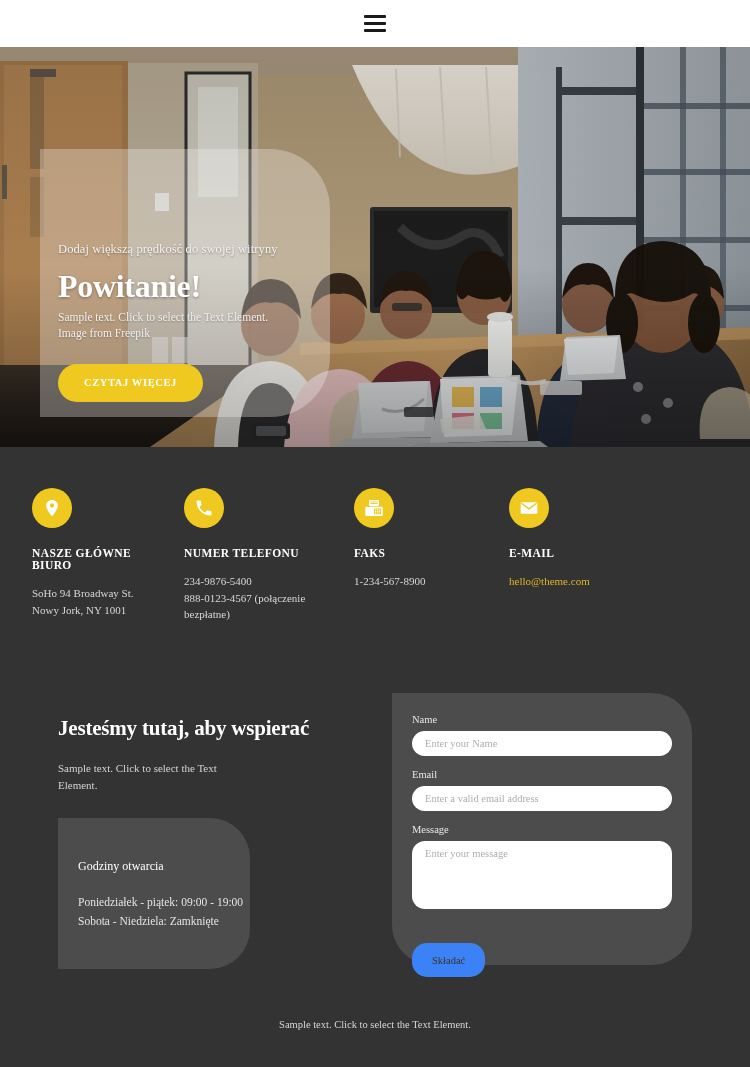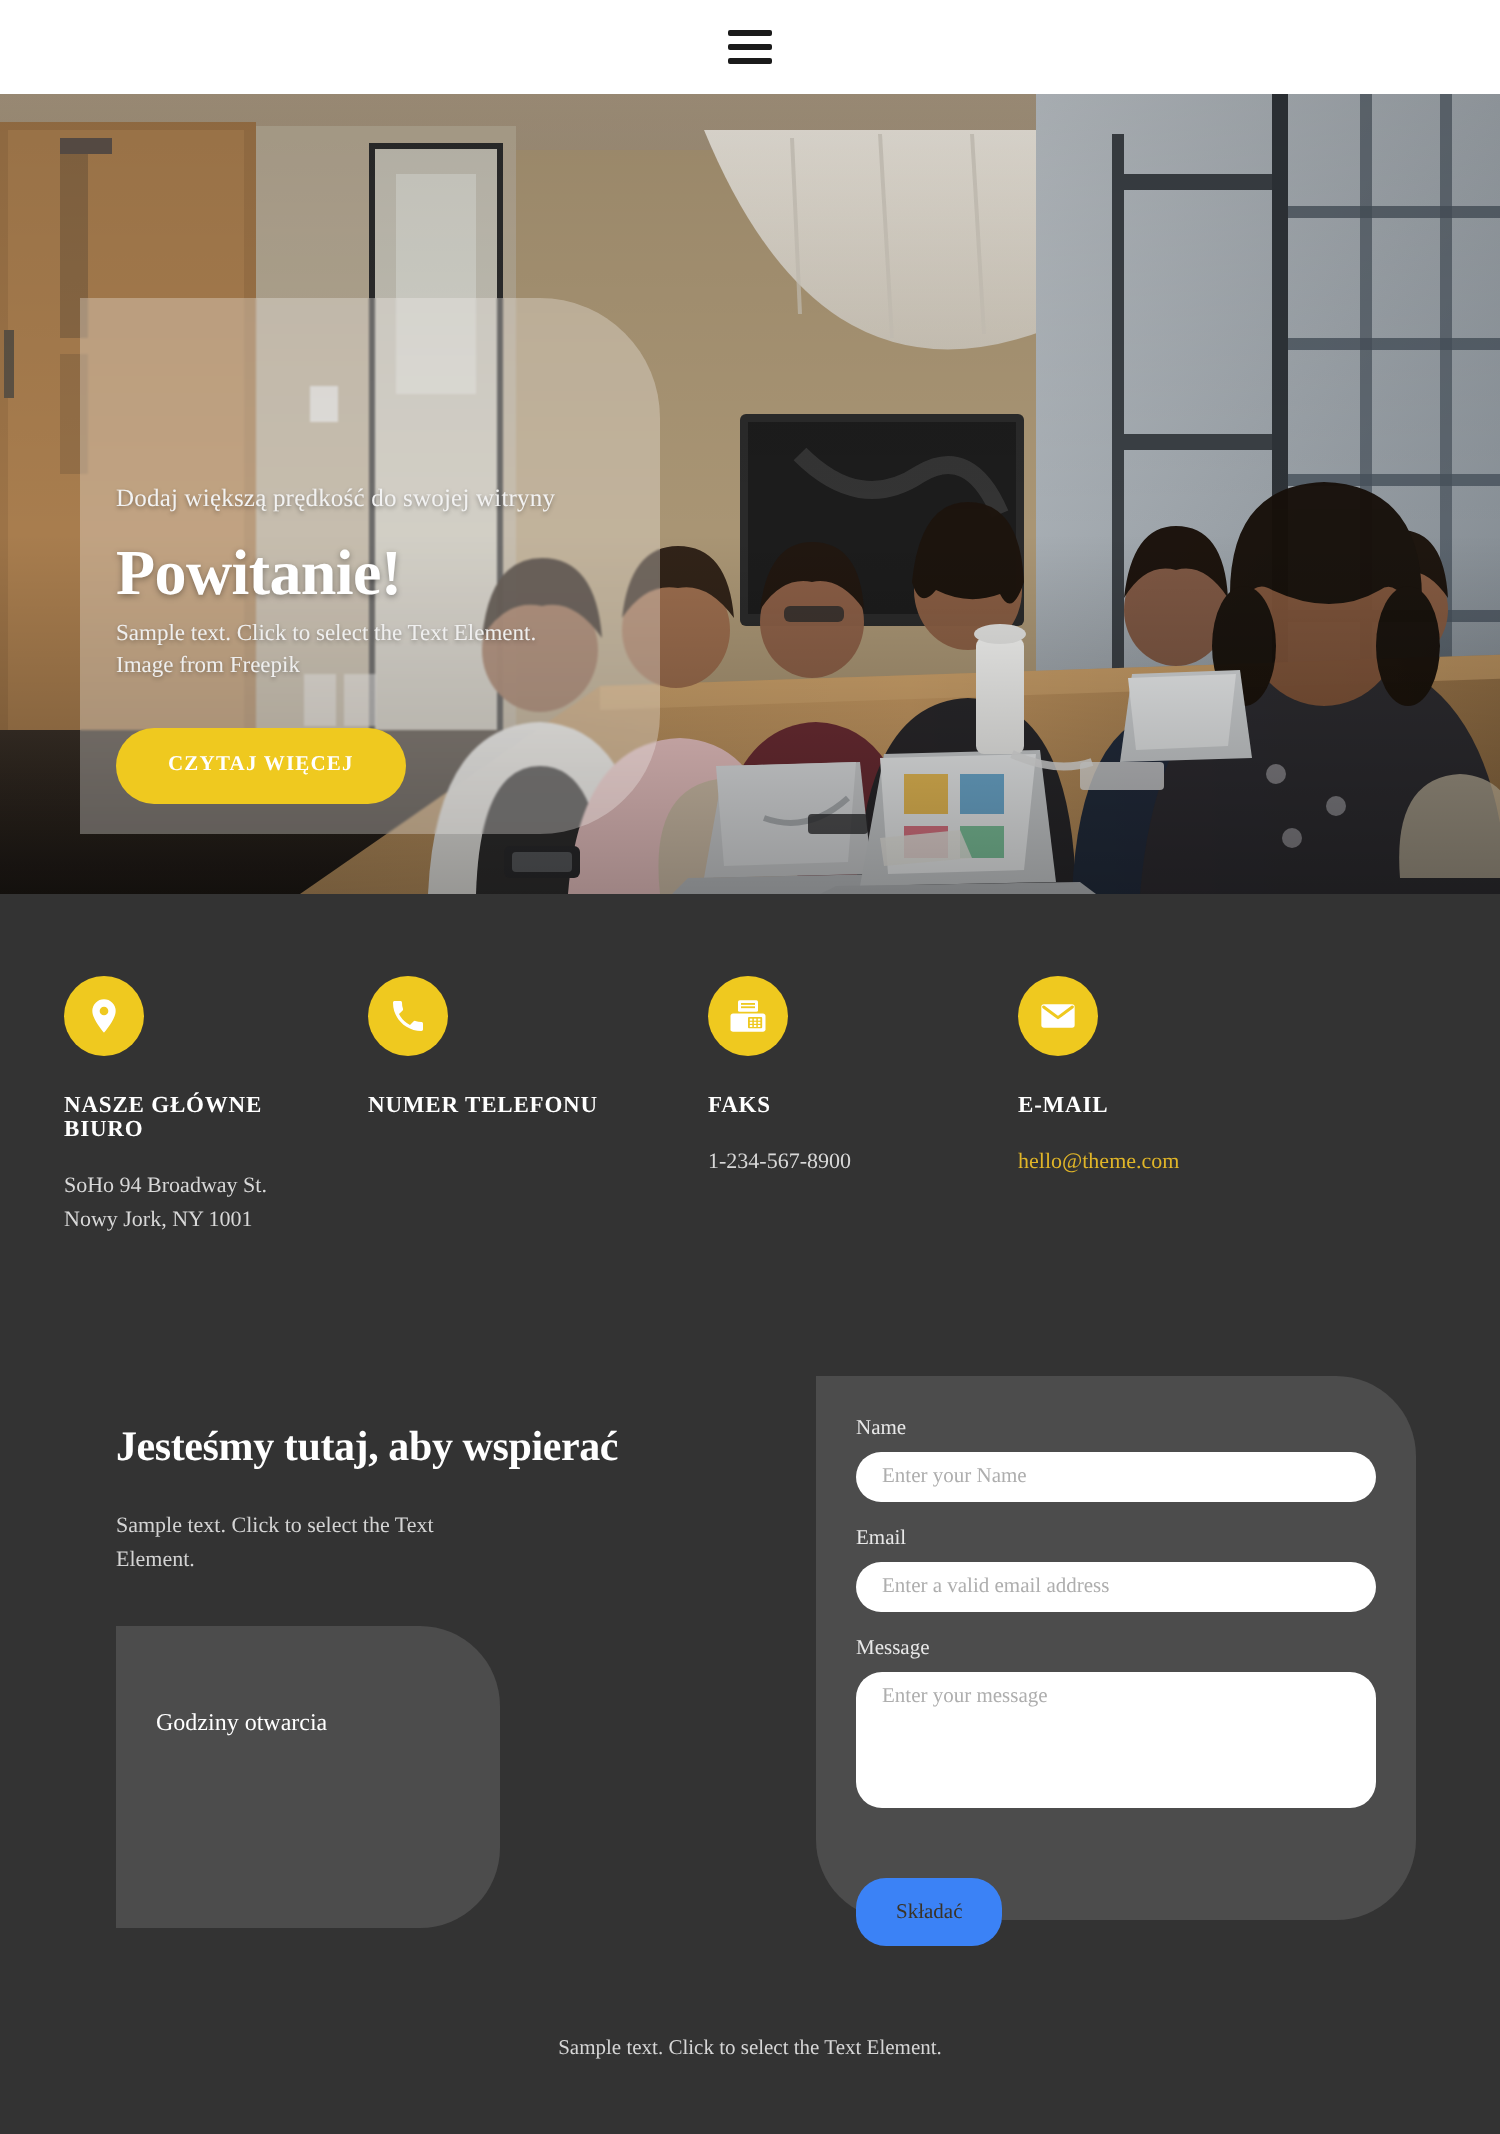--- a/index.html
+++ b/index.html
@@ -190,21 +190,21 @@
   }
   .hours-lines {
     font-size: 11.5px;
     line-height: 1.62;
     color: #e4e4e4;
   }
 
   
   .form-panel {
     position: absolute;
-    left: 408px;
+    left: 392px;
     top: -23px;
     width: 300px;
     height: 272px;
     background: #4c4c4c;
     border-radius: 0 40px 40px 40px;
     padding: 21px 20px 0 20px;
   }
   .field { margin-bottom: 13px; }
   .field-label {
     display: block;
@@ -464,20 +464,25 @@
       </div>
     </div>
 
     <div class="contact-col c2">
       <div class="icon-circle">
         <svg width="20" height="20" viewBox="0 0 24 24" fill="#ffffff" aria-hidden="true">
           <path d="M6.6 10.8a15.1 15.1 0 0 0 6.6 6.6l2.2-2.2c.3-.3.7-.4 1-.2 1.2.4 2.4.6 3.6.6.6 0 1 .4 1 1V20c0 .6-.4 1-1 1C10.6 21 3 13.4 3 4c0-.6.4-1 1-1h3.4c.6 0 1 .4 1 1 0 1.3.2 2.5.6 3.6.1.4 0 .8-.2 1.1l-2.2 2.1z"></path>
         </svg>
       </div>
       <div class="contact-title">NUMER TELEFONU</div>
+      <div class="contact-lines">
+        <div>234-9876-5400</div>
+        <div>888-0123-4567 (połączenie</div>
+        <div>bezpłatne)</div>
+      </div>
     </div>
 
     <div class="contact-col c3">
       <div class="icon-circle">
         <svg width="20" height="20" viewBox="0 0 24 24" fill="#ffffff" aria-hidden="true">
           <rect x="6" y="2.5" width="12" height="7" rx="1"></rect>
           <rect x="7.8" y="4.2" width="8.4" height="1.1" fill="#efc91f"></rect>
           <rect x="7.8" y="6.2" width="8.4" height="1.1" fill="#efc91f"></rect>
           <path d="M3 10.5h18c.8 0 1.5.7 1.5 1.5v8c0 .8-.7 1.5-1.5 1.5H3c-.8 0-1.5-.7-1.5-1.5v-8c0-.8.7-1.5 1.5-1.5z"></path>
           <rect x="12" y="12.6" width="8.5" height="6.8" rx=".6" fill="#efc91f"></rect>
@@ -518,20 +523,24 @@
   <section class="support">
 
     <div class="support-left">
       <h2 class="support-heading">Jesteśmy tutaj, aby wspierać</h2>
       <div class="support-sub">
         <div>Sample text. Click to select the Text</div>
         <div>Element.</div>
       </div>
       <div class="hours-card">
         <div class="hours-title">Godziny otwarcia</div>
+        <div class="hours-lines">
+          <div>Poniedziałek - piątek: 09:00 - 19:00</div>
+          <div>Sobota - Niedziela: Zamknięte</div>
+        </div>
       </div>
     </div>
 
     <div class="form-panel">
       <div class="field">
         <label class="field-label">Name</label>
         <input type="text" placeholder="Enter your Name" style="">
       </div>
       <div class="field">
         <label class="field-label">Email</label>

